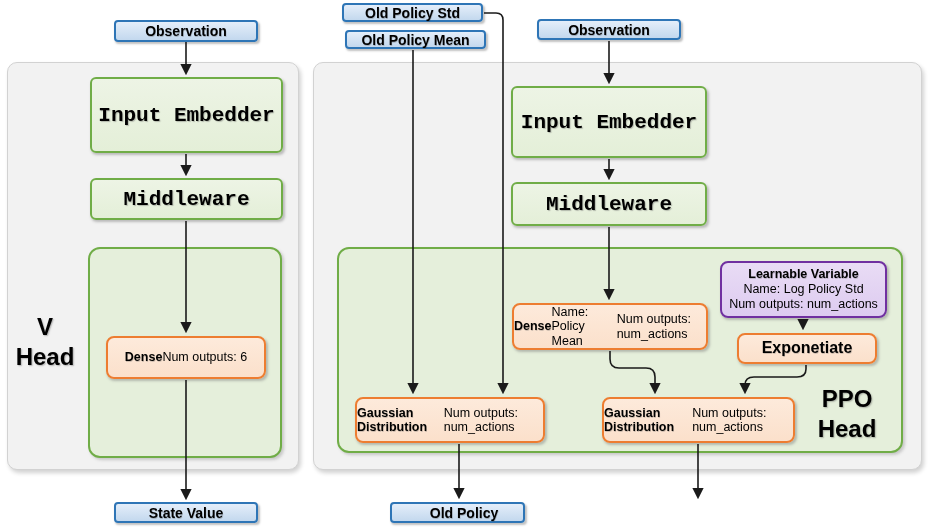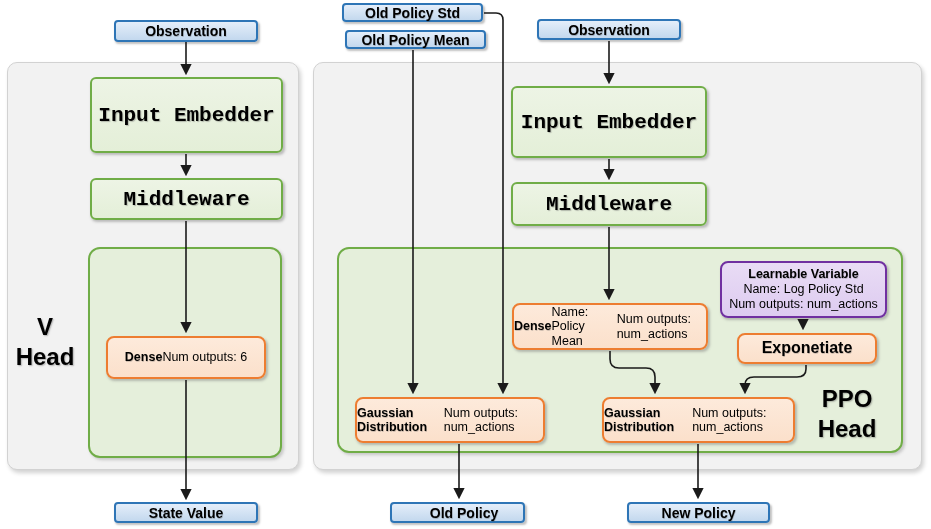--- a/index.html
+++ b/index.html
@@ -104,21 +104,20 @@
   <div class="abs proc" style="left:355px;top:397px;width:190px;height:46px;">
     <div class="bt">Gaussian Distribution</div>
     <div>Num outputs: num_actions</div>
   </div>
   <div class="abs proc" style="left:602px;top:397px;width:193px;height:46px;">
     <div class="bt">Gaussian Distribution</div>
     <div>Num outputs: num_actions</div>
   </div>
 
   <div class="abs io" style="left:390px;top:502px;width:135px;height:21px;padding-left:13px;">Old Policy</div>
-  <div class="abs io" style="left:627px;top:502px;width:143px;height:21px;">New Policy</div>
 
   <svg class="wires" width="931" height="529" viewBox="0 0 931 529">
     <defs>
       <marker id="ah" viewBox="0 0 10 10" markerWidth="7" markerHeight="7" refX="8" refY="5" orient="auto">
         <path d="M0,0 L10,5 L0,10 Z" fill="#1a1a1a"></path>
       </marker>
     </defs>
     <g stroke="#1a1a1a" stroke-width="1.6" fill="none">
       <path d="M186,42 V73" marker-end="url(#ah)"></path>
       <path d="M186,154 V174" marker-end="url(#ah)"></path>

